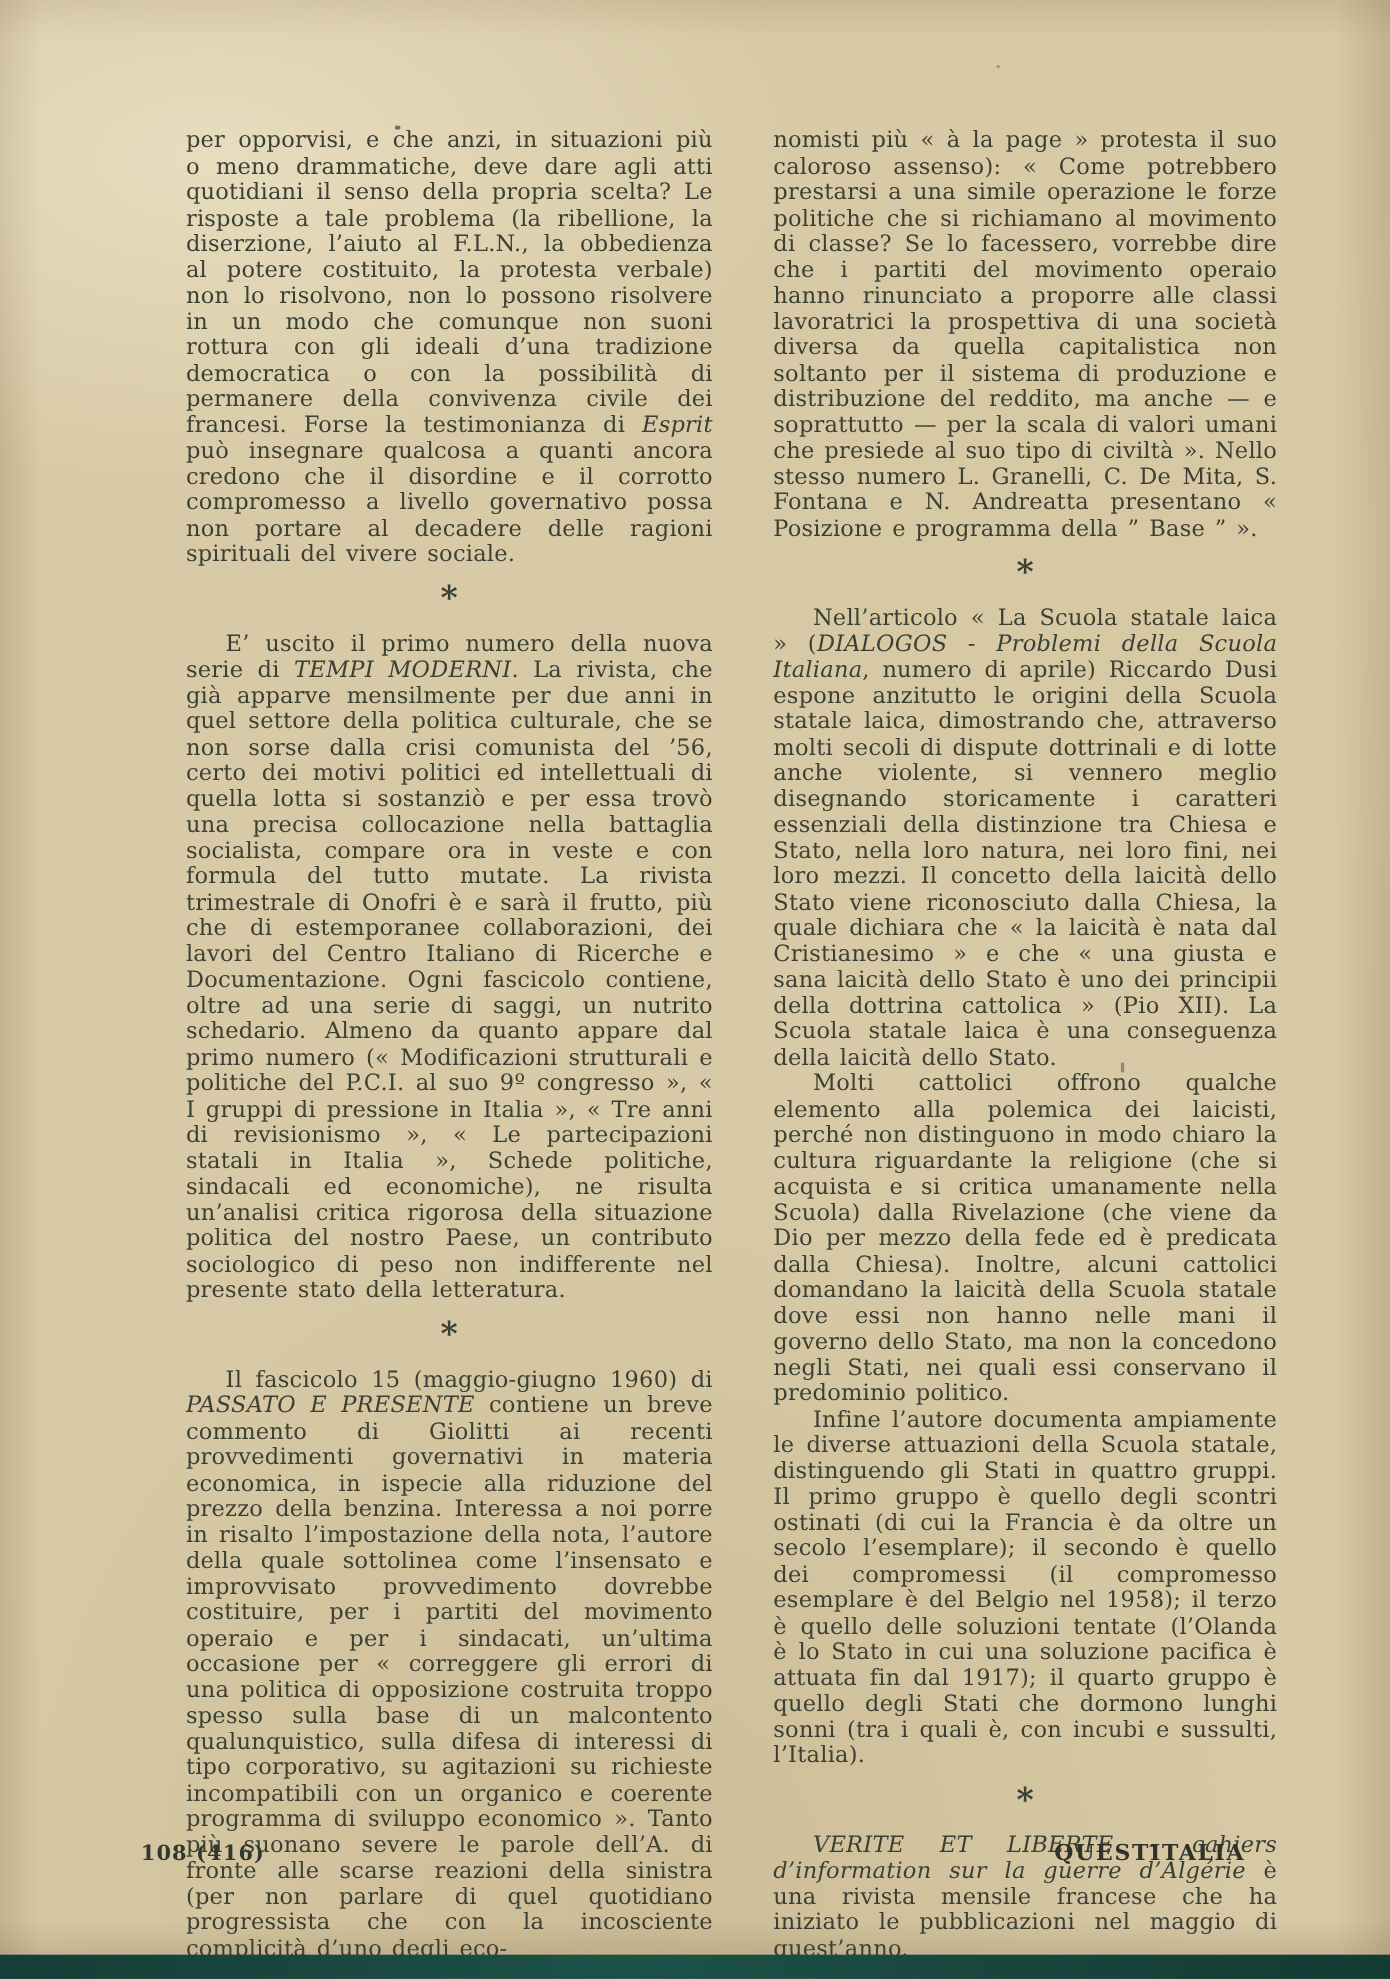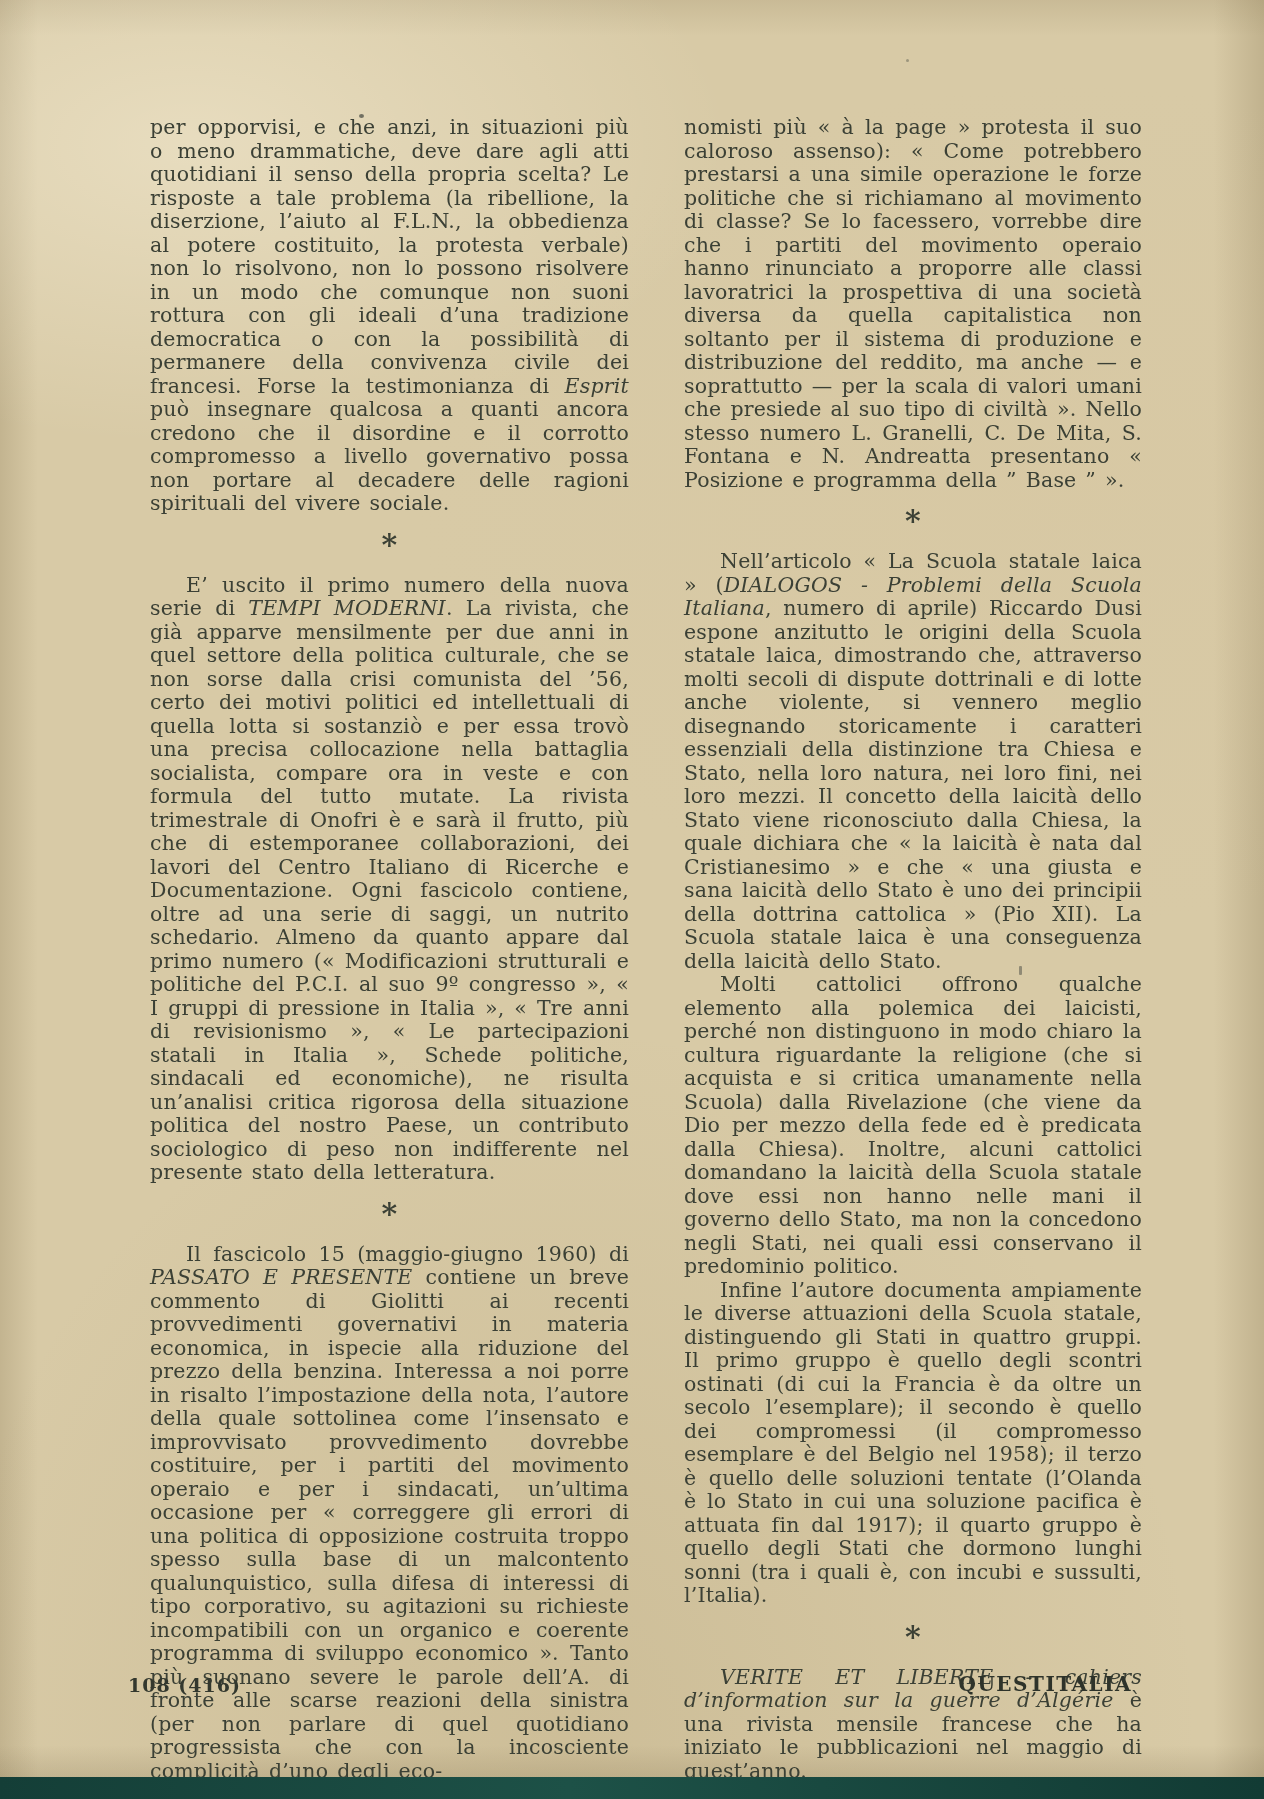--- a/index.html
+++ b/index.html
@@ -10,21 +10,21 @@
       radial-gradient(900px 500px at 15% 8%,  rgba(255,248,228,0.40), rgba(255,248,228,0) 60%),
       radial-gradient(1100px 700px at 85% 28%, rgba(214,196,158,0.30), rgba(214,196,158,0) 60%),
       radial-gradient(900px 1000px at 45% 96%, rgba(160,140,95,0.20), rgba(160,140,95,0) 70%),
       linear-gradient(90deg,  rgba(110,92,55,0.20) 0, rgba(110,92,55,0) 3%, rgba(110,92,55,0) 96%, rgba(110,92,55,0.22) 100%),
       linear-gradient(180deg, rgba(110,92,55,0.14) 0, rgba(110,92,55,0) 2%, rgba(110,92,55,0) 97%, rgba(95,80,50,0.28) 100%);
     font-family:"DejaVu Serif","Liberation Serif",serif;
   }
   .col{
     position:absolute;top:116px;text-align:justify;
     color:#3b4035;font-size:20.5px;line-height:23.5px;
-    word-spacing:2.2px;letter-spacing:0.2px;
+    word-spacing:2.2px;letter-spacing:0.2px;margin-left:19px;
   }
   .col-left{left:150px;width:479px;}
   .col-right{left:684px;width:458px;}
   p.para{margin:0;text-indent:0;}
   p.para.indent{text-indent:36px;}
   .italic{font-style:italic;}
   .separator{
     height:58px;display:flex;align-items:center;justify-content:center;
     font-size:30px;font-weight:bold;color:#3b4035;
   }

